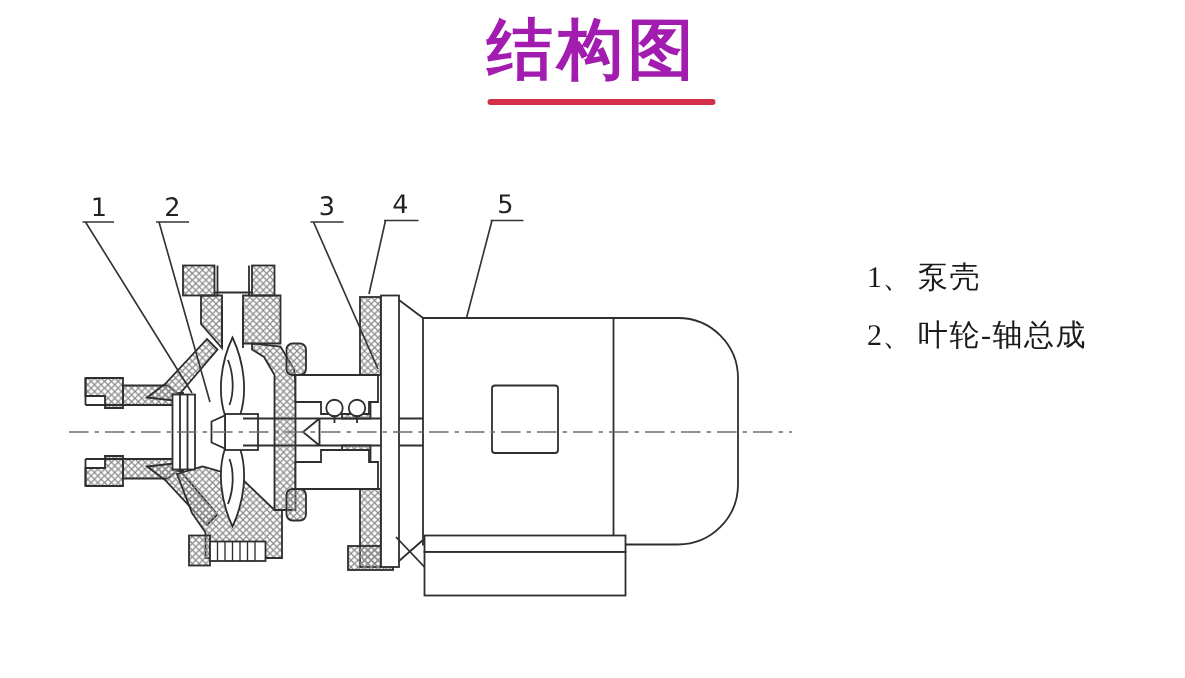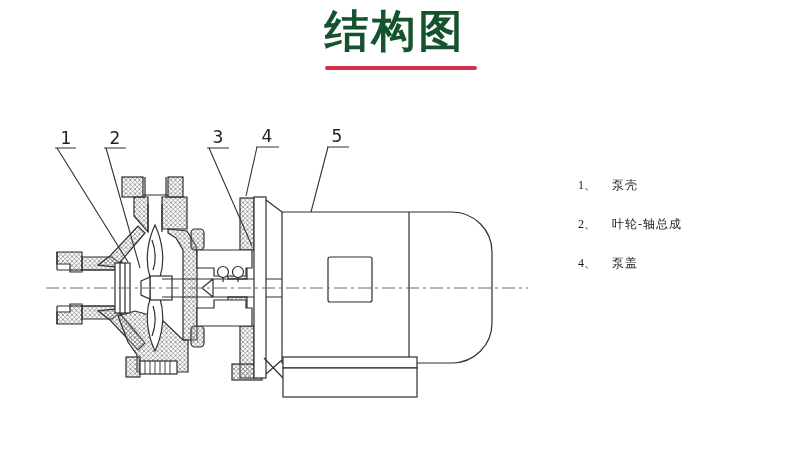--- a/index.html
+++ b/index.html
@@ -3,31 +3,31 @@
 <meta charset="utf-8">
 <style>
   html,body{margin:0;padding:0;}
   body{
     width:790px;height:452px;position:relative;background:#ffffff;
     font-family:"Liberation Sans",sans-serif;overflow:hidden;
   }
   .page-title{
     position:absolute;top:6px;left:0;width:100%;
     text-align:center;font-size:44px;font-weight:bold;
-    color:#14532d;letter-spacing:3px;line-height:56px;
-    font-family:Liberation Mono, monospace;
+    color:#a21caf;letter-spacing:3px;line-height:56px;
+    font-family:Liberation Serif, serif;
   }
   .title-underline{
     position:absolute;top:66px;left:325px;width:152px;height:4px;
     border-radius:2px;background:#d5304a;
   }
   .legend{
     position:absolute;left:578px;top:166px;
     font-family:"Liberation Serif",serif;
-    font-size:12px;color:#1b1b1b;
+    font-size:20px;color:#1b1b1b;
   }
   .legend-row{height:39px;line-height:39px;white-space:nowrap;}
   .legend-row .num{display:inline-block;min-width:34px;}
   .legend-row .lbl{letter-spacing:1px;}
   .drawing{position:absolute;left:0;top:0;}
   svg text{font-family:"DejaVu Sans","Liberation Sans",sans-serif;}
 </style>
 </head>
 <body>
 
@@ -124,16 +124,13 @@
   </g>
 </svg>
 
 <div class="legend">
   <div class="legend-row">
     <span class="num">1、</span><span class="lbl">泵壳</span>
   </div>
   <div class="legend-row">
     <span class="num">2、</span><span class="lbl">叶轮-轴总成</span>
   </div>
-  <div class="legend-row">
-    <span class="num">4、</span><span class="lbl">泵盖</span>
-  </div>
 </div>
 
 </body></html>

